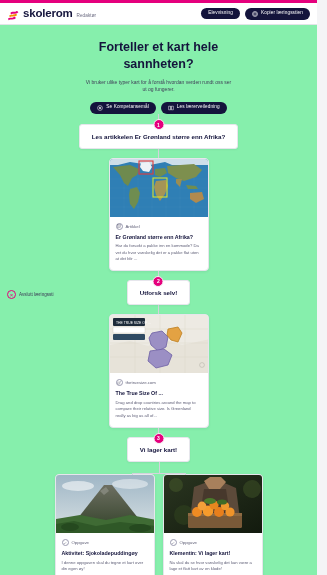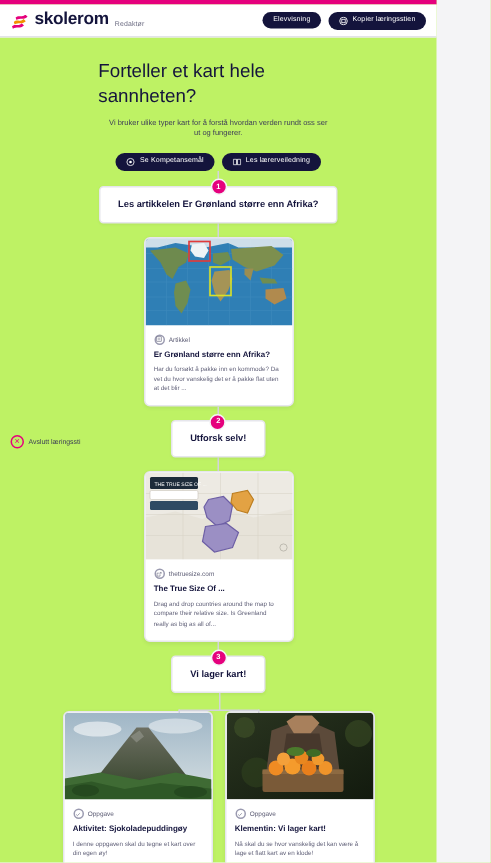--- a/index.html
+++ b/index.html
@@ -2,21 +2,21 @@
 <html lang="no"><head>
 <meta charset="utf-8">
 <style>
   * { box-sizing: border-box; margin: 0; padding: 0; }
   html, body {
     width: 327px; height: 575px;
     font-family: "Liberation Sans", sans-serif;
     background: #f4f4f6;
     overflow: hidden;
   }
-  #root { position: relative; width: 291px; height: 575px; background: #bef264; }
+  #root { position: relative; width: 317px; height: 575px; background: #86efac; }
 
   
   .top-strip { height: 3px; background: #e5007d; width: 100%; }
 
   
   .header {
     height: 22px; background: #ffffff;
     display: flex; align-items: center; justify-content: space-between;
     padding: 0 7px; border-bottom: 1px solid #e3e3e8;
   }
@@ -40,22 +40,22 @@
   .pill .ico { display: flex; align-items: center; }
 
   
   .content {
     position: relative;
     width: 100%;
     padding-top: 14px;
     display: flex; flex-direction: column; align-items: center;
   }
   .page-title {
-    font-size: 12.5px; font-weight: normal; color: #14143c;
-    text-align: left; line-height: 1.32; width: 160px;
+    font-size: 12.5px; font-weight: bold; color: #14143c;
+    text-align: center; line-height: 1.32; width: 160px;
   }
   .page-sub {
     margin-top: 7px; font-size: 5px; color: #3e3e57;
     text-align: center; line-height: 1.45; width: 150px;
   }
   .meta-btns { display: flex; gap: 5px; margin-top: 8px; }
 
   
   .vline { width: 1px; background: #d3d3dc; }
 

